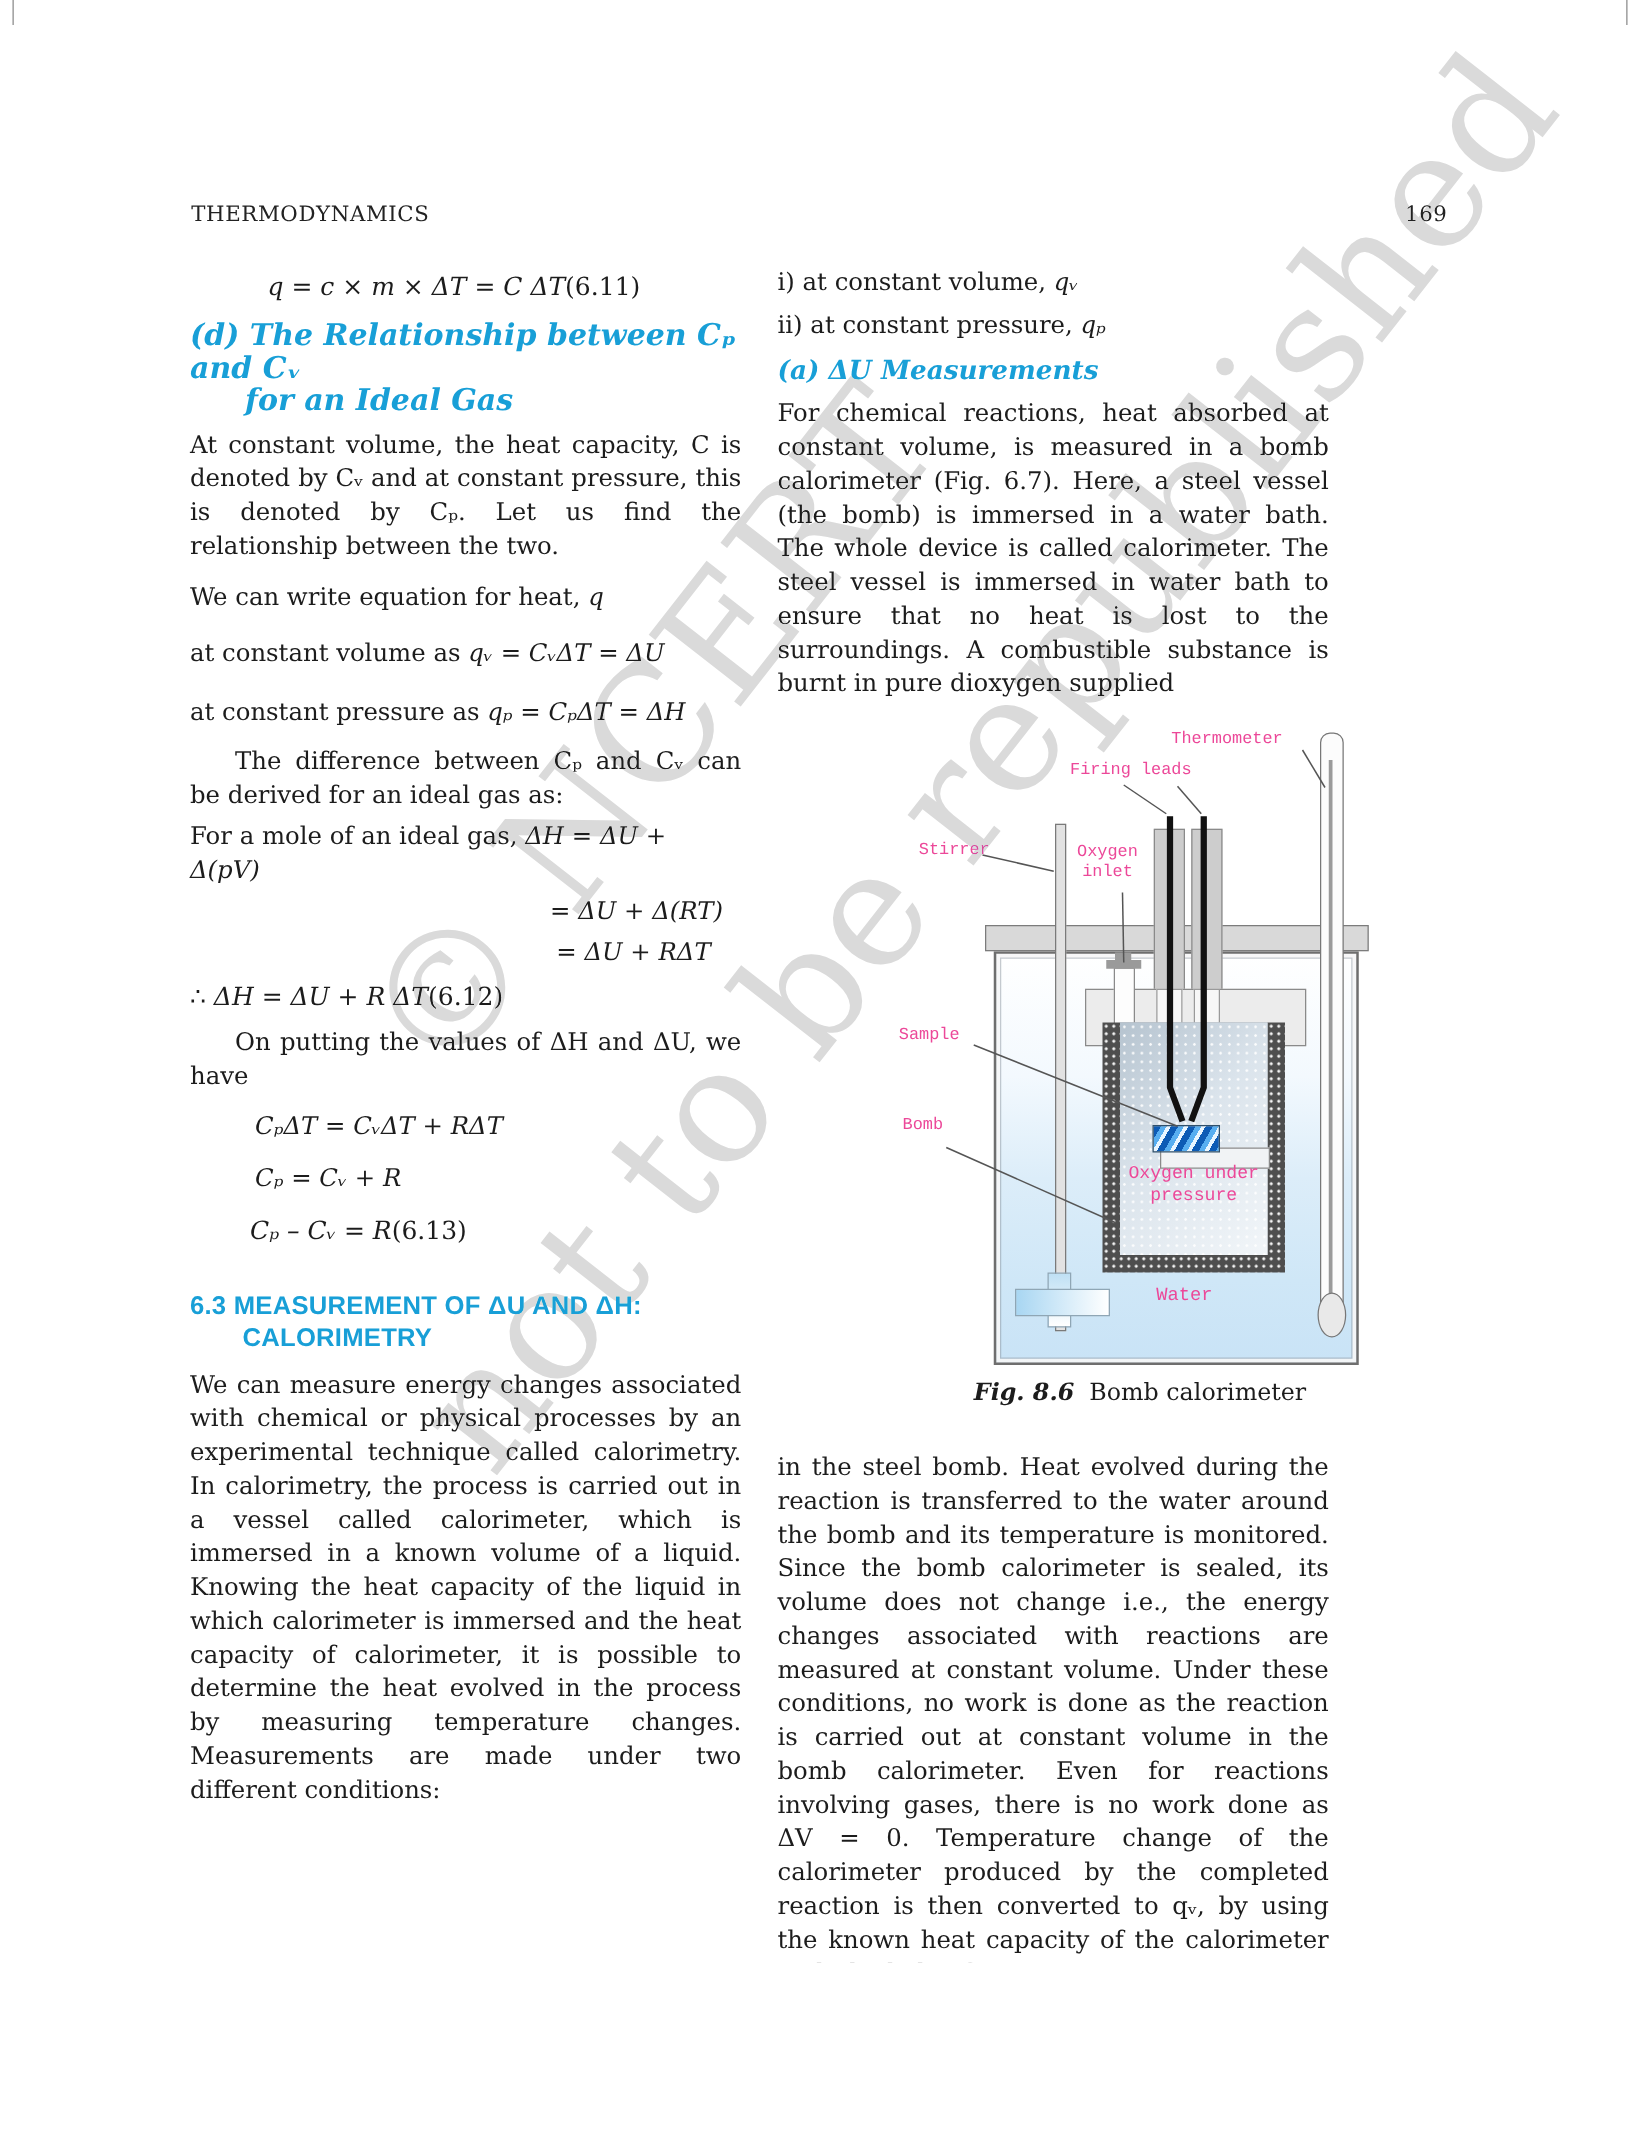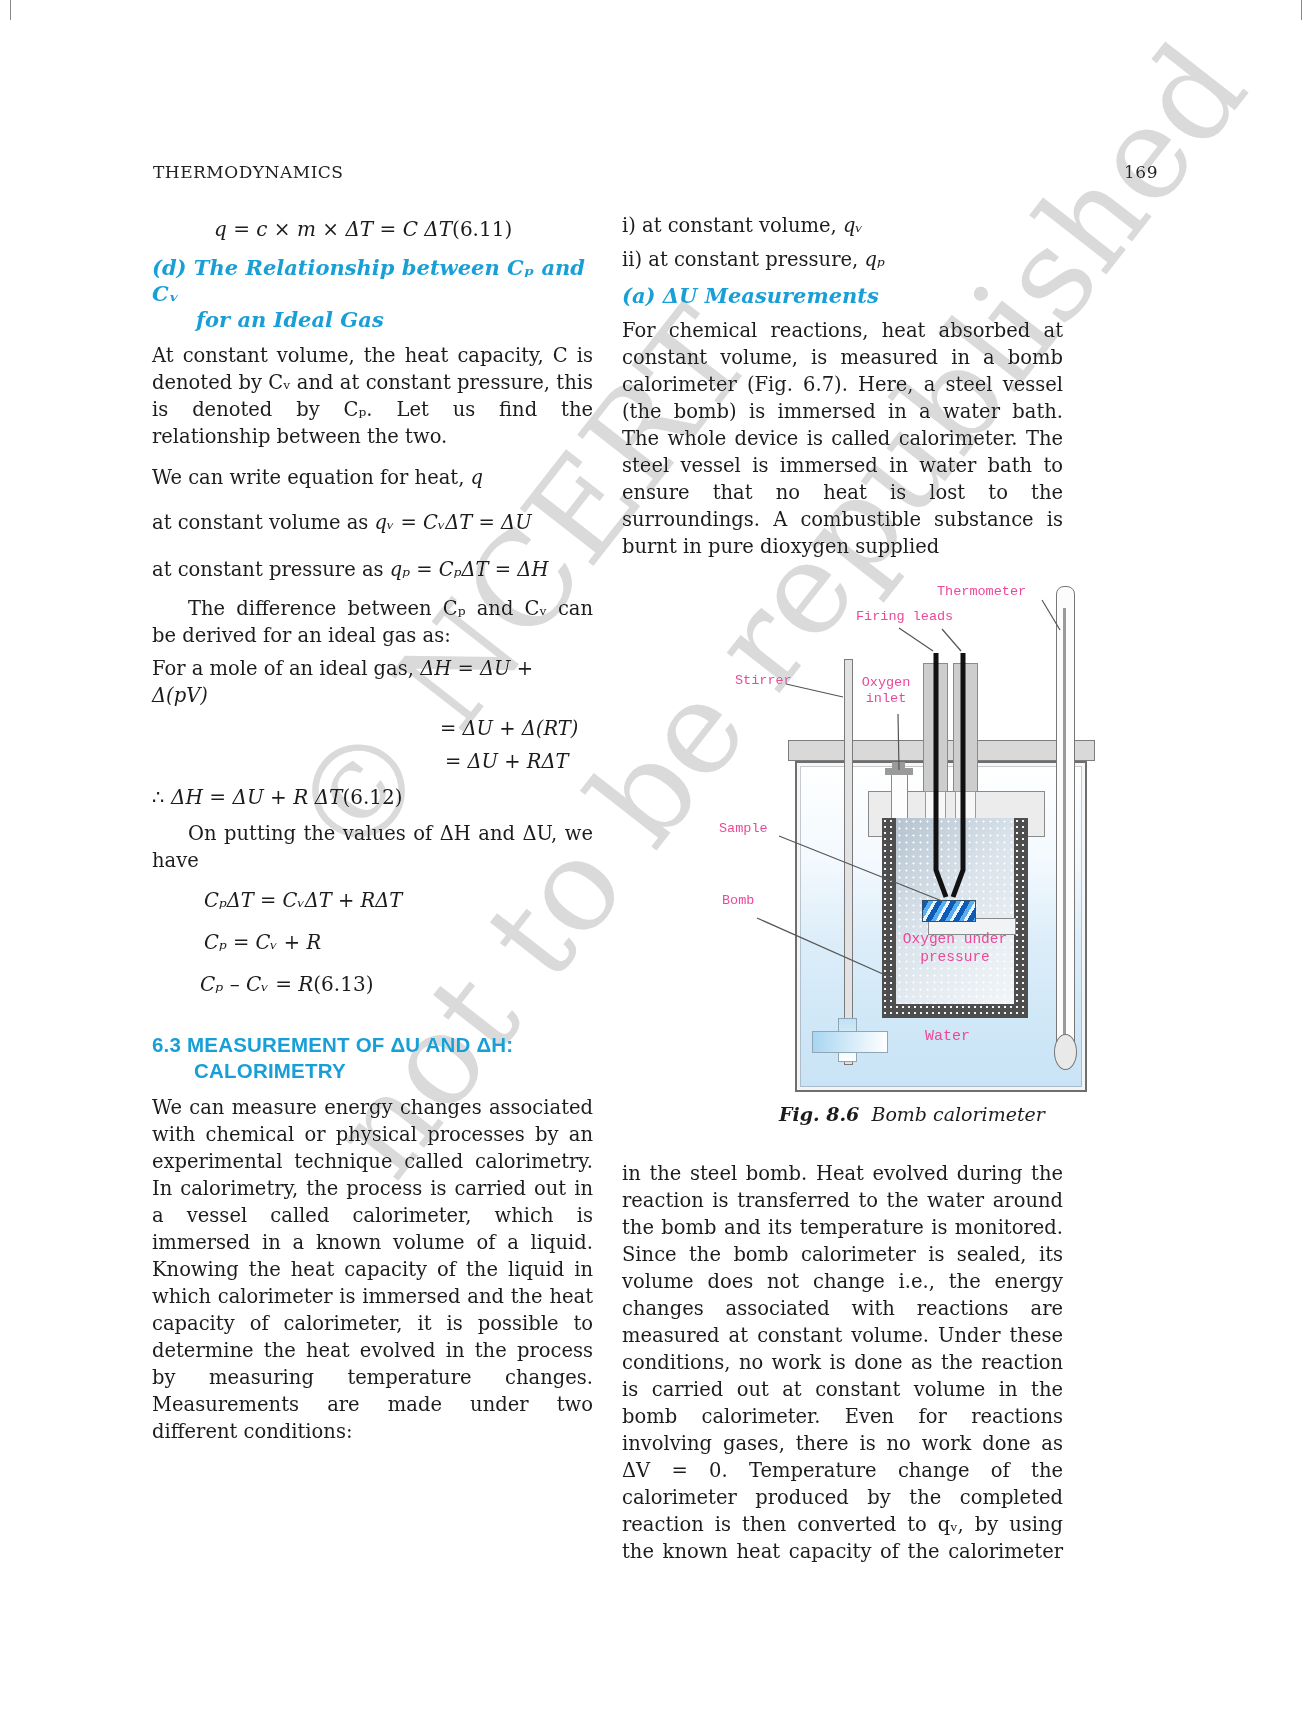--- a/index.html
+++ b/index.html
@@ -13,21 +13,21 @@
   #colL{left:152px;}
   #colR{left:622px;width:441px;}
   .para{font-size:19.5px;line-height:27px;text-align:justify;margin:0;}
   .indent{text-indent:36px;}
   .mline{font-size:19.5px;line-height:27px;margin:0;}
   .math{font-style:italic;}
   .eqrow{display:flex;justify-content:flex-start;font-size:20px;line-height:27px;}
   .eqbody{font-style:italic;}
   .eqnum{font-style:normal;}
   .bluehead{color:#189fd7;font-weight:bold;}
-  .hd{font-size:21px;line-height:26px;font-style:italic;margin-top:12px;}
+  .hd{font-size:24px;line-height:26px;font-style:italic;margin-top:12px;}
   .hd .l2{padding-left:44px;}
   .h63{font-family:"Liberation Sans","DejaVu Sans",sans-serif;font-size:20.5px;line-height:26px;
        letter-spacing:.2px;margin-top:34px;}
   .h63 .l2{padding-left:42px;}
   .ha{font-size:21px;line-height:26px;font-style:italic;margin-top:10px;}
   
   #wm{position:absolute;left:60px;top:430px;width:1100px;text-align:center;
       transform:rotate(-52deg);transform-origin:50% 50%;z-index:60;pointer-events:none;
       mix-blend-mode:darken;color:#dadada;font-size:128px;line-height:225px;white-space:nowrap;}
   
@@ -63,21 +63,21 @@
   #sleeve{left:216px;top:440px;width:17px;height:42px;background:linear-gradient(to bottom,#bfe0f4,#ffffff);
         border:1px solid #8fa6b5;}
   #paddle{left:190px;top:453px;width:74px;height:20px;background:linear-gradient(to right,#a8d6f2,#ffffff);
         border:1px solid #8fa6b5;}
   #thermo{left:434px;top:8px;width:17px;height:462px;background:#fcfcfc;border:1.5px solid #777;
         border-radius:8px 8px 0 0;}
   #capillary{left:441px;top:30px;width:3px;height:432px;background:#9a9a9a;}
   #bulb{left:432px;top:456px;width:21px;height:34px;background:#e9e9e9;border:1.5px solid #777;border-radius:50%;}
   #figcap{position:absolute;left:90px;top:525px;width:400px;text-align:center;font-size:19px;}
   #figcap .cl{font-weight:bold;font-style:italic;}
-  #figcap .ct{font-style:italic;}
+  #figcap .ct{}
   
   #foot{position:absolute;left:0;top:1645px;width:1312px;text-align:center;font-size:17.5px;color:#111;}
 </style>
 </head>
 <body>
 
 <div id="page">
   <div class="cropmark" style="left:10px;"></div>
   <div class="cropmark" style="left:1301px;"></div>
 

